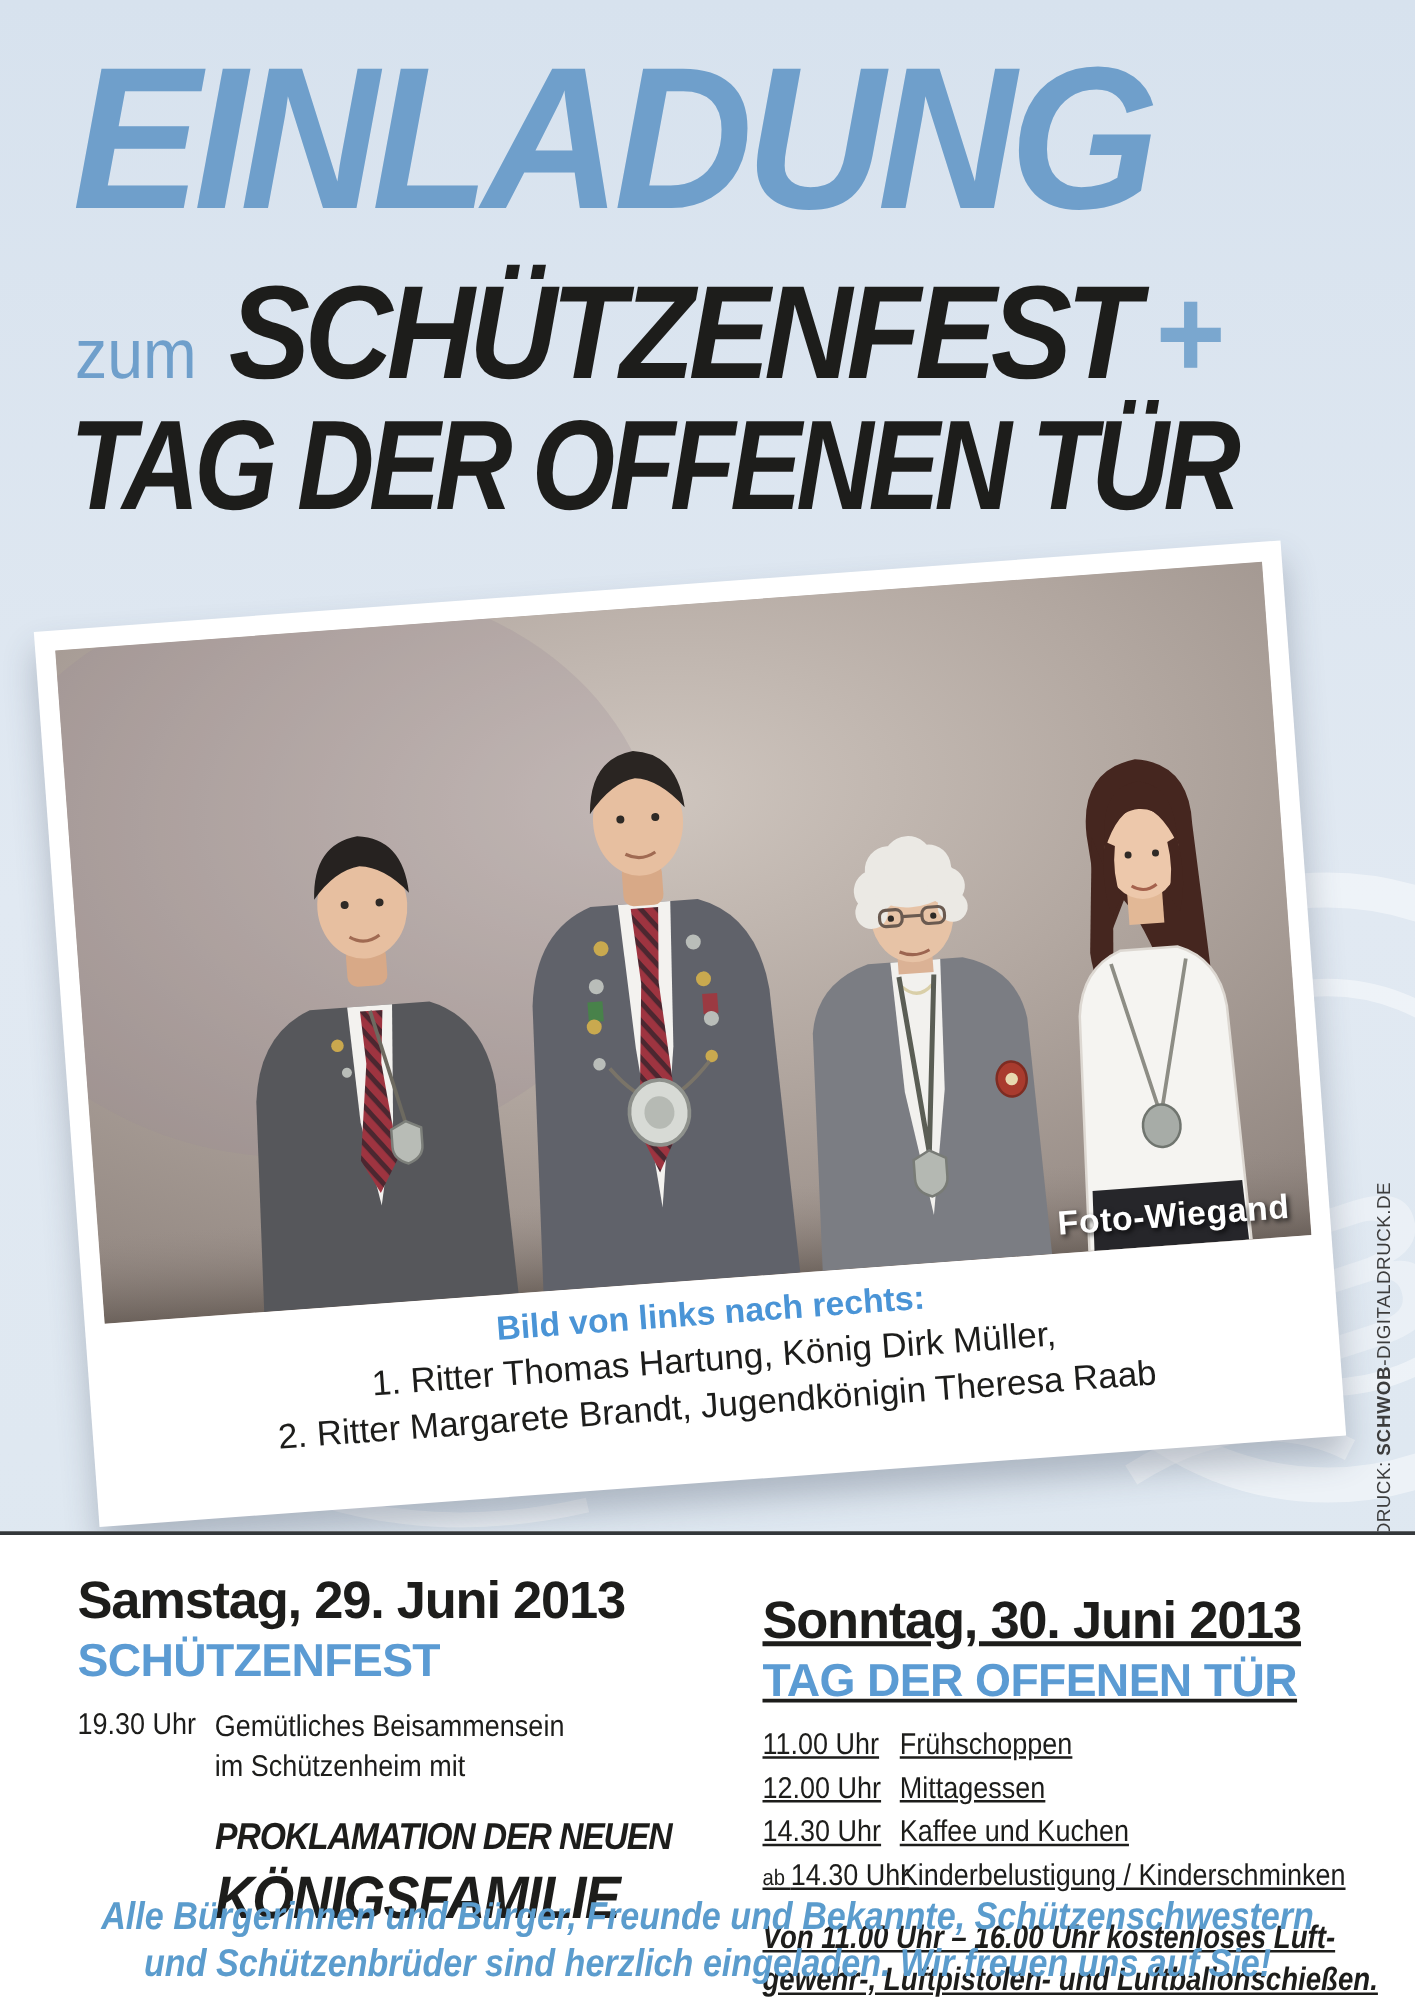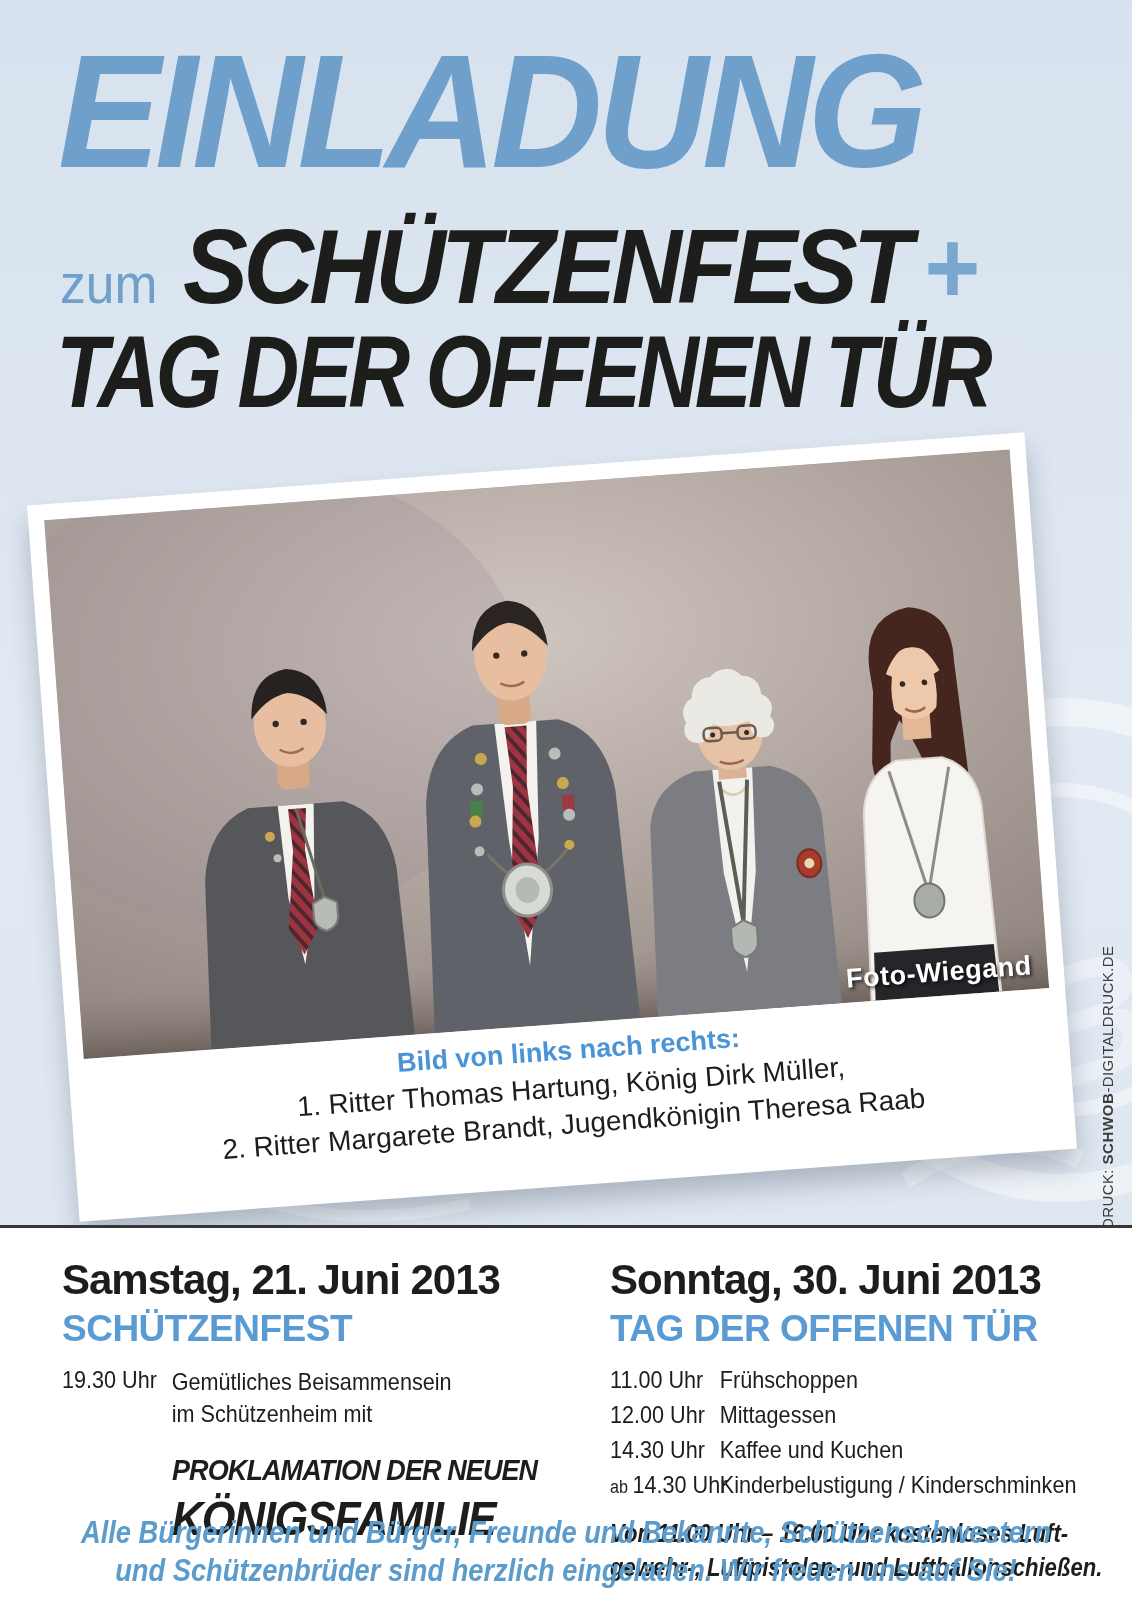--- a/index.html
+++ b/index.html
@@ -49,21 +49,21 @@
     writing-mode:vertical-rl; transform:rotate(180deg);
     font-size:15px; color:#3c3c3c; letter-spacing:.4px; white-space:nowrap;
   }
   .print-credit b { letter-spacing:.6px; }
   
   .bottom {
     position:absolute; left:0; top:1225px; width:100%; height:375px;
     background:#ffffff; border-top:3px solid #33373a; box-sizing:border-box;
   }
   .col-left  { position:absolute; left:62px;  top:28px; width:505px; }
-  .col-right { position:absolute; left:610px; top:28px; width:510px; }
+  .col-right { position:absolute; left:610px; top:44px; width:510px;text-decoration:underline; }
   .date { font-size:42px; font-weight:bold; letter-spacing:-1px; color:#1d1d1b; white-space:nowrap; }
   .col-heading { font-size:37px; font-weight:bold; color:#5b9bd3; margin-top:4px; letter-spacing:-0.5px; white-space:nowrap; }
   .sched { margin-top:16px; font-size:24px; color:#1d1d1b; transform:scaleX(.9); transform-origin:left top; }
   .row { display:flex; margin-bottom:7px; }
   .time { width:122px; flex:none; white-space:nowrap; }
   .prefix { font-size:18px; }
   .label { white-space:nowrap; }
   .desc div { line-height:1.35; }
   .highlight { margin-left:110px; margin-top:22px; font-style:italic; font-weight:bold; color:#1d1d1b;
                transform:scaleX(.9); transform-origin:left top; white-space:nowrap; }
@@ -212,21 +212,21 @@
       <div class="caption-line">1. Ritter Thomas Hartung, König Dirk Müller,</div>
       <div class="caption-line">2. Ritter Margarete Brandt, Jugendkönigin Theresa Raab</div>
     </div>
   </div>
 
   <div class="print-credit"><span>DRUCK: </span><b>SCHWOB</b><span>-DIGITALDRUCK.DE</span></div>
 
   <div class="bottom">
 
     <div class="col-left">
-      <div class="date">Samstag, 21. Juni 2013</div>
+      <div class="date">Samstag, 29. Juni 2013</div>
       <div class="col-heading">SCHÜTZENFEST</div>
       <div class="sched">
         <div class="row">
           <span class="time">19.30 Uhr</span>
           <span class="desc">
             <div>Gemütliches Beisammensein</div>
             <div>im Schützenheim mit</div>
           </span>
         </div>
       </div>

